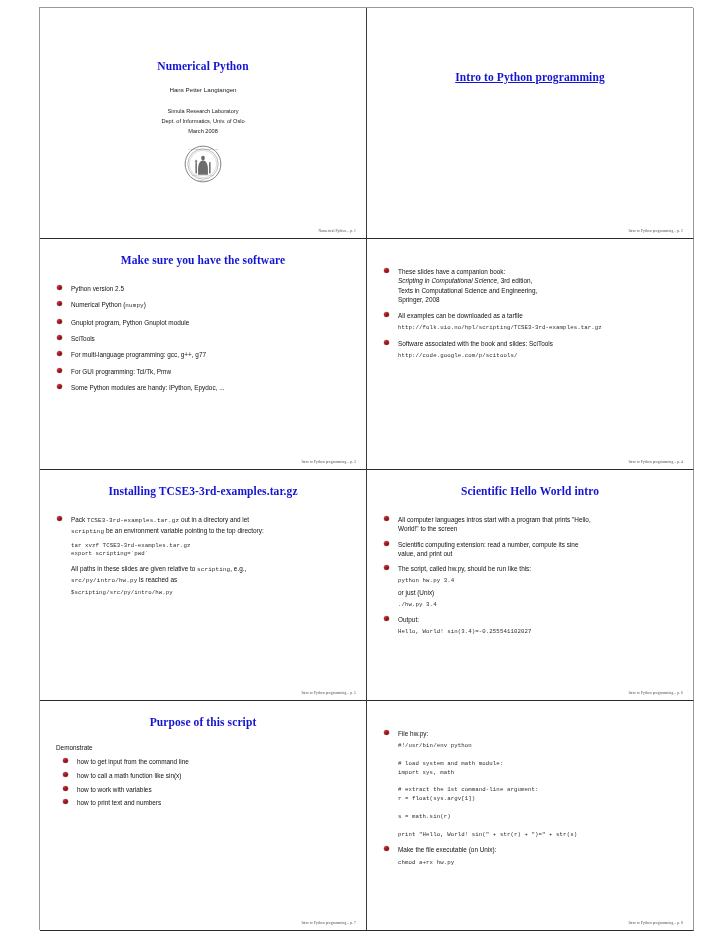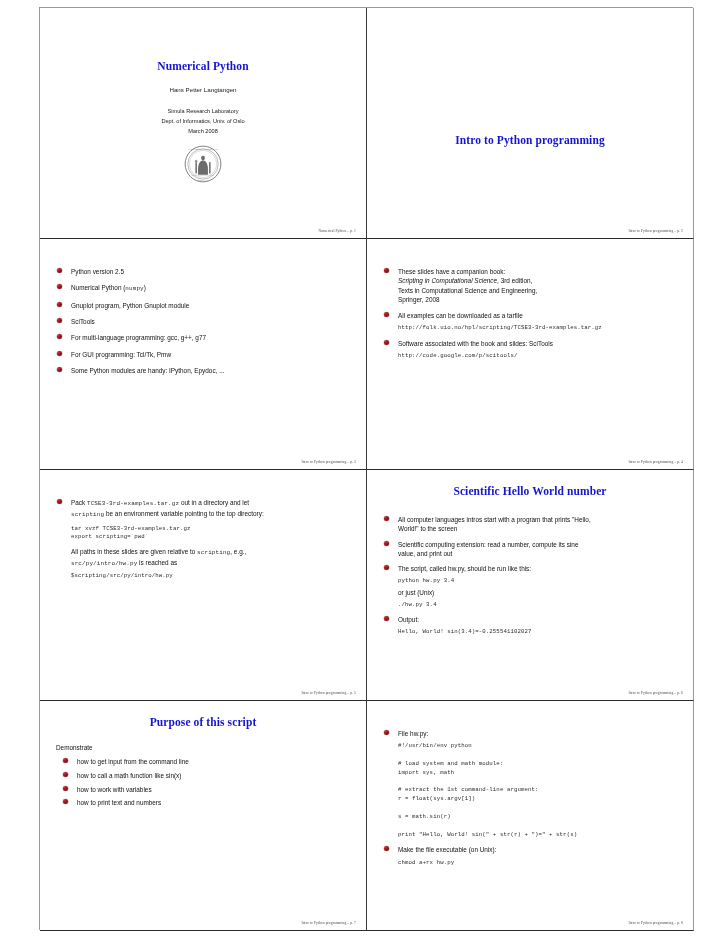--- a/index.html
+++ b/index.html
@@ -65,21 +65,22 @@
     text-align: center;
     letter-spacing: 0.1px;
     margin: 5px 0 0 0;
   }
   .title-big {
     font-size: 11.5px;
     margin-top: 42px;
   }
   .title-center-vert {
     font-size: 11.5px;
-    margin-top: 116px;
+    margin-top: 53px;
+    text-decoration: underline;
   }
 
   
   .ts-author {
     text-align: center;
     font-size: 6.2px;
     margin-top: 14px;
     color: #1a1a1a;
   }
   .ts-affil {
@@ -216,20 +217,21 @@
 
     <div class="slide col-right">
       <div class="slide-inner">
         <div class="slide-title title-center-vert">Intro to Python programming</div>
       </div>
       <div class="slide-footer">Intro to Python programming – p. 2</div>
     </div>
 
     <div class="slide col-left">
       <div class="slide-inner">
+        <div class="slide-title">Make sure you have the software</div>
         <ul class="blist roomy" style="margin-top:18px;">
           <li>
             <span class="ball"></span>
             <span>Python version 2.5</span>
           </li>
           <li>
             <span class="ball"></span>
             <span>Numerical Python (</span><span class="mono">numpy</span><span>)</span>
           </li>
           <li>
@@ -277,20 +279,21 @@
             <span>Software associated with the book and slides: SciTools</span>
             <div class="code-line" style="margin-left:0;">http://code.google.com/p/scitools/</div>
           </li>
         </ul>
       </div>
       <div class="slide-footer">Intro to Python programming – p. 4</div>
     </div>
 
     <div class="slide col-left">
       <div class="slide-inner">
+        <div class="slide-title">Installing TCSE3-3rd-examples.tar.gz</div>
         <ul class="blist" style="margin-top:18px;">
           <li>
             <span class="ball"></span>
             <span>Pack </span><span class="mono">TCSE3-3rd-examples.tar.gz</span><span> out in a directory and let</span>
             <br>
             <span class="mono">scripting</span><span> be an environment variable pointing to the top directory:</span>
           </li>
         </ul>
         <div class="code-block">tar xvzf TCSE3-3rd-examples.tar.gz
 export scripting=`pwd`</div>
@@ -298,21 +301,21 @@
           <span>All paths in these slides are given relative to </span><span class="mono">scripting</span><span>, e.g.,</span><br>
           <span class="mono">src/py/intro/hw.py</span><span> is reached as</span>
         </div>
         <div class="code-block">$scripting/src/py/intro/hw.py</div>
       </div>
       <div class="slide-footer">Intro to Python programming – p. 5</div>
     </div>
 
     <div class="slide col-right">
       <div class="slide-inner">
-        <div class="slide-title">Scientific Hello World number</div>
+        <div class="slide-title">Scientific Hello World intro</div>
         <ul class="blist" style="margin-top:18px;">
           <li style="margin-bottom:6px;">
             <span class="ball"></span>
             <span>All computer languages intros start with a program that prints "Hello,</span><br>
             <span>World!" to the screen</span>
           </li>
           <li style="margin-bottom:6px;">
             <span class="ball"></span>
             <span>Scientific computing extension: read a number, compute its sine</span><br>
             <span>value, and print out</span>

